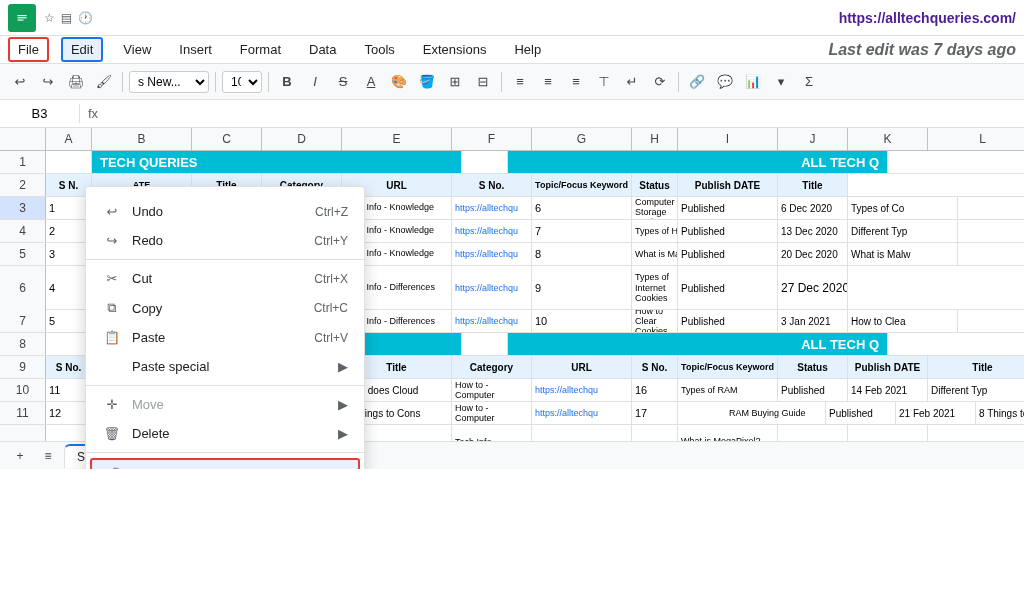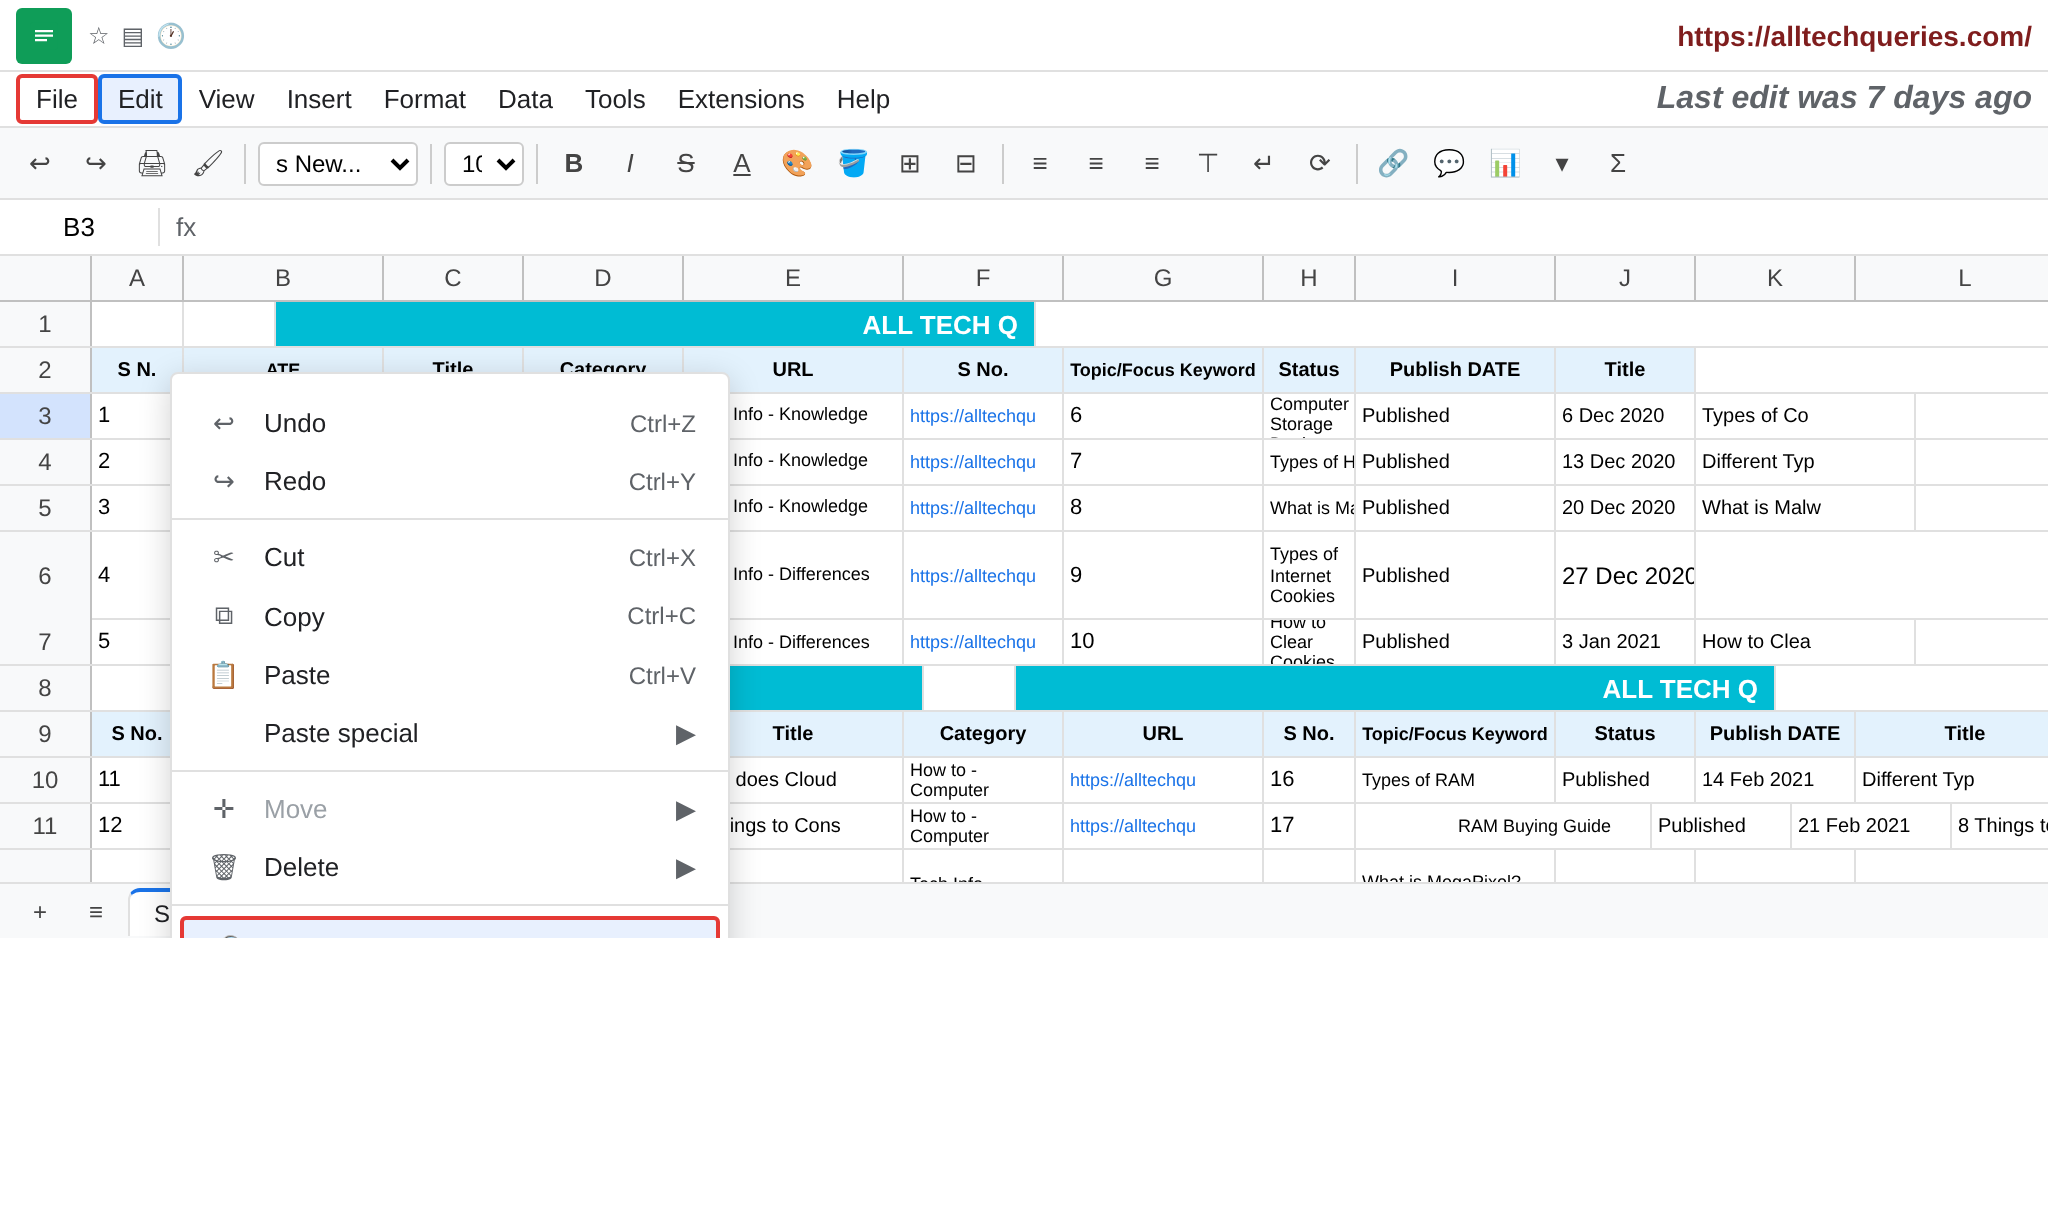--- a/index.html
+++ b/index.html
@@ -12,27 +12,27 @@
     }
     .title-bar .app-icon {
       width: 28px; height: 28px; background: #0f9d58; border-radius: 3px;
       display: flex; align-items: center; justify-content: center;
       margin-right: 8px; flex-shrink: 0;
     }
     .title-bar .app-icon svg { width: 18px; height: 18px; }
     .title-bar .doc-title { font-size: 16px; color: #202124; margin-right: 6px; }
     .title-bar .title-icons { display: flex; gap: 6px; align-items: center; color: #5f6368; }
     .title-bar .watermark-link {
-      margin-left: auto; color: #7f1d1d; font-weight: bold; font-size: 14px; text-decoration: none;
+      margin-left: auto; color: #4c1d95; font-weight: bold; font-size: 14px; text-decoration: none;
     }
 
     
     .menu-bar {
       display: flex; align-items: center; padding: 2px 8px; height: 28px;
-      background: #fff; border-bottom: 1px solid #e0e0e0; gap: 0;
+      background: #fff; border-bottom: 1px solid #e0e0e0; gap: 12px;
     }
     .menu-item {
       padding: 3px 8px; font-size: 13px; color: #202124; cursor: pointer;
       border-radius: 3px; position: relative;
     }
     .menu-item:hover, .menu-item.active { background: #e8f0fe; }
     .menu-item.active { background: #e8f0fe; border: 2px solid #1a73e8; }
     .menu-bar .last-edit { margin-left: auto; font-size: 16px; color: #5f6368; font-style: italic; font-weight: bold; }
 
     
@@ -249,20 +249,21 @@
     <div class="col-header w-j">J</div>
     <div class="col-header w-k">K</div>
     <div class="col-header w-l">L</div>
   </div>
 
   <div class="sheet-body">
 
     <div class="sheet-row">
       <div class="row-header">1</div>
       <div class="cell w-a"></div>
+      <div class="cell w-b cyan-bg" style="min-width:370px;justify-content:flex-start;padding-left:8px;">TECH QUERIES</div>
       <div class="cell w-h"></div>
       <div class="cell w-i cyan-bg" style="min-width:380px;justify-content:flex-end;padding-right:8px;">ALL TECH Q</div>
     </div>
 
     <div class="sheet-row">
       <div class="row-header">2</div>
       <div class="cell w-a header-row">S N.</div>
       <div class="cell w-b header-row" style="font-size:9px;white-space:normal;line-height:1.2;">ATE</div>
       <div class="cell w-c header-row">Title</div>
       <div class="cell w-d header-row">Category</div>

